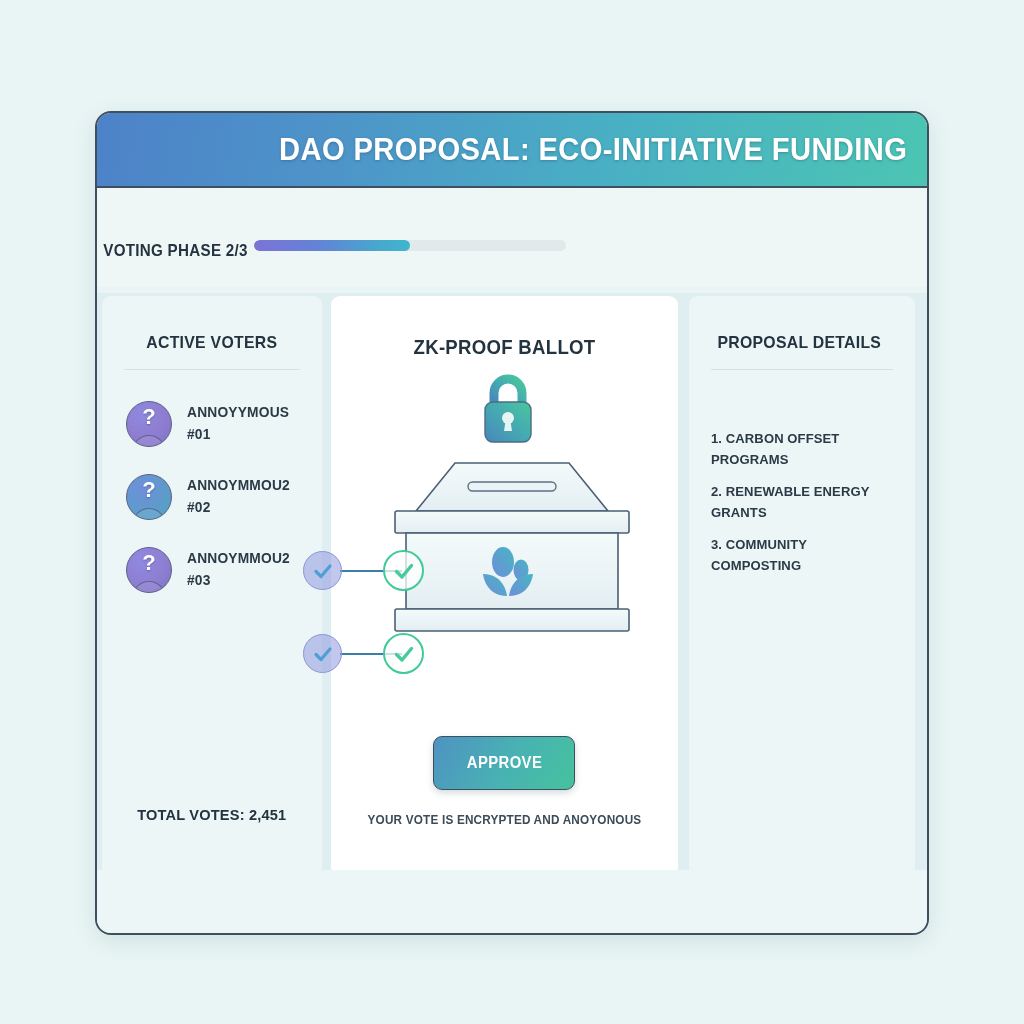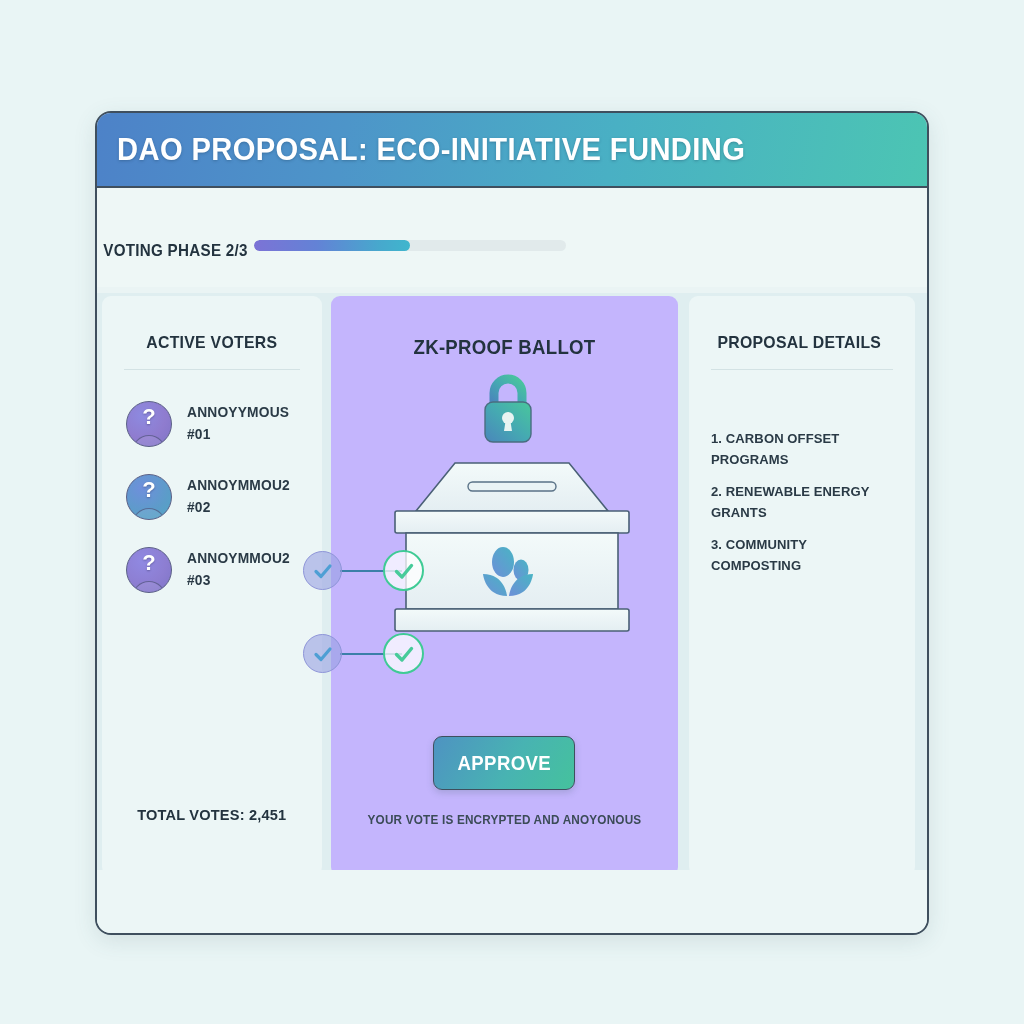--- a/index.html
+++ b/index.html
@@ -21,21 +21,21 @@
     overflow: hidden;
     box-shadow: 0 6px 22px rgba(60,90,100,.13);
   }
 
   
   #header {
     position: absolute; left: 0; top: 0;
     width: 100%; height: 75px;
     background: linear-gradient(100deg, #4d82c8 0%, #4d95c9 30%, #49b0c4 62%, #4cc5b3 100%);
     border-bottom: 2px solid #3f4f5e;
-    display: flex; align-items: center; justify-content: flex-start;
+    display: flex; align-items: center; justify-content: flex-end;
   }
   #header-title {
     color: #ffffff;
     font-size: 31px;
     font-weight: bold;
     letter-spacing: .4px;
     font-stretch: condensed;
     text-shadow: 0 1px 3px rgba(30,60,90,.35);
     transform: scaleX(.94);
   }
@@ -75,21 +75,21 @@
     width: 100%; height: 583px;
     background: #dfeef0;
     display: flex;
   }
   .panel {
     background: #ecf6f6;
     border-radius: 9px;
     position: relative;
   }
   #panel-voters  { width: 224px; margin: 3px 0 0 5px; }
-  #panel-ballot  { width: 354px; margin: 3px 0 0 9px; background: #c4b5fd; }
+  #panel-ballot  { width: 354px; margin: 3px 0 0 9px; background: #ffffff; }
   #panel-details { width: 231px; margin: 3px 12px 0 11px; }
 
   .panel-title {
     text-align: center;
     font-size: 17px;
     font-weight: bold;
     color: #23333f;
     letter-spacing: .3px;
     transform: scaleX(.93);
   }
@@ -168,21 +168,21 @@
   #vote-actions {
     position: absolute; left: 0; top: 440px;
     width: 100%;
     display: flex; justify-content: center; gap: 23px;
   }
   .vote-btn {
     width: 142px; height: 54px;
     border-radius: 9px;
     border: 1.7px solid #3f4f5e;
     color: #fff;
-    font-size: 20px; font-weight: bold;
+    font-size: 16px; font-weight: bold;
     letter-spacing: .4px;
     display: flex; align-items: center; justify-content: center;
     box-shadow: 0 3px 7px rgba(60,90,100,.22);
     cursor: pointer;
     transform: scaleX(1);
     text-align: right;
   }
   .vote-btn span { transform: scaleX(.93); display: block; }
   #approve-button { background: linear-gradient(120deg, #4e93c2 0%, #48b3b2 55%, #45c29d 100%); }
   #reject-button  { background: linear-gradient(120deg, #e76a6c 0%, #e4696b 50%, #d95d63 100%); }

